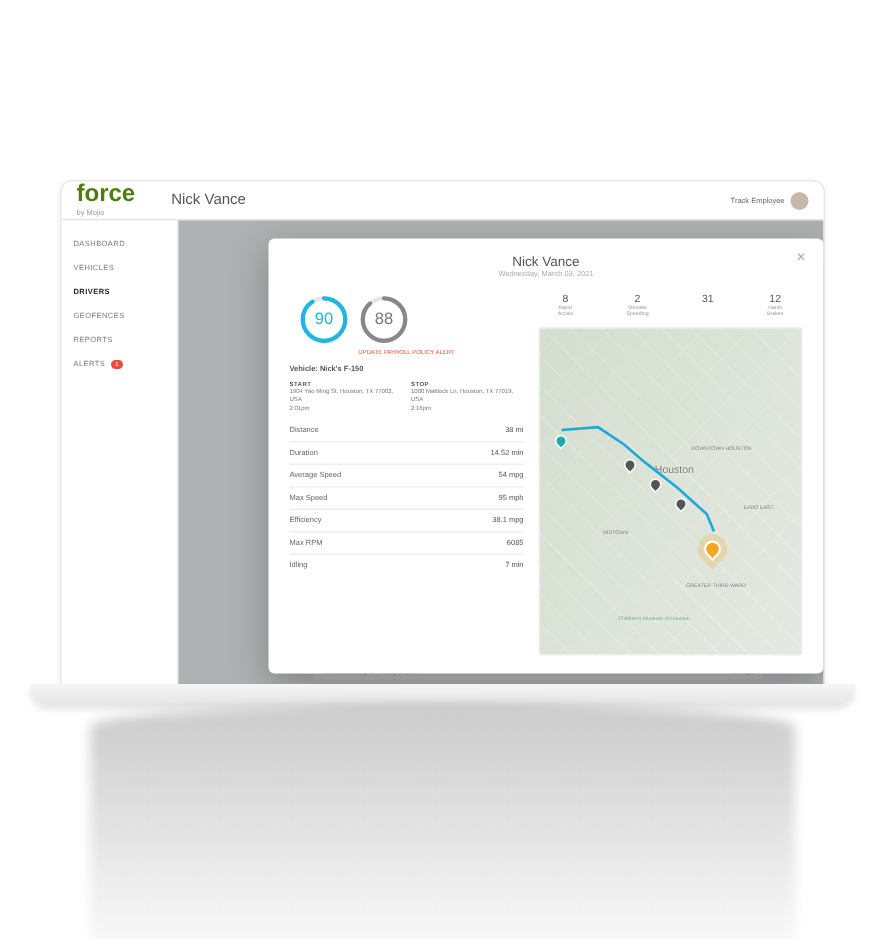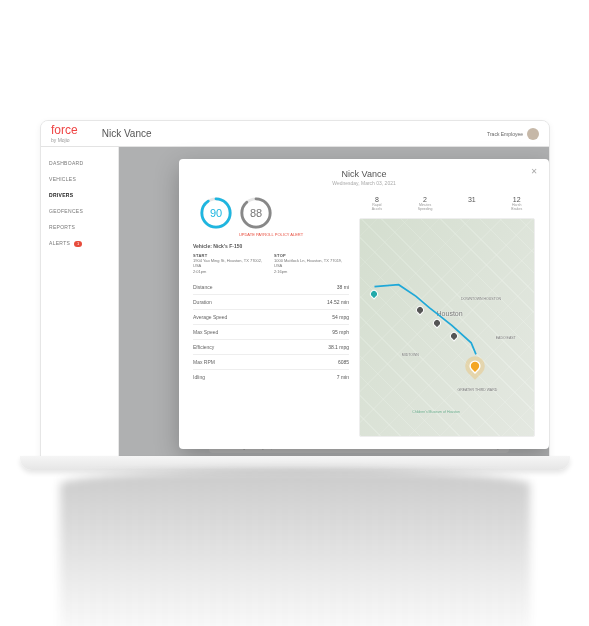--- a/index.html
+++ b/index.html
@@ -6,21 +6,21 @@
   body { font-family: -apple-system, BlinkMacSystemFont, "Segoe UI", Arial, sans-serif; background: #fff; display: flex; align-items: flex-start; justify-content: center; padding-top: 60px; }
   .stage { width: 589px; height: 626px; position: relative; }
   .laptop { position: absolute; top: 60px; left: 40px; width: 510px; height: 340px; background: #fff; border: 1px solid #e6e6e6; border-radius: 8px 8px 0 0; box-shadow: 0 2px 6px rgba(0,0,0,0.06); overflow: hidden; }
   .base { position: absolute; top: 396px; left: 20px; width: 550px; height: 14px; background: linear-gradient(#f5f5f5,#e6e6e6); border-radius: 0 0 12px 12px; box-shadow: 0 3px 5px rgba(0,0,0,0.1); }
   .shadow { position: absolute; top: 410px; left: 60px; width: 470px; height: 180px; background: linear-gradient(to bottom, rgba(0,0,0,0.35), rgba(0,0,0,0)); filter: blur(4px); border-radius: 50% / 8%; opacity: 0.6; }
   .shadow::after { content:""; position:absolute; inset:0; background: repeating-linear-gradient(to right, rgba(255,255,255,0.05) 0 6px, rgba(0,0,0,0) 6px 12px); }
 
   
   .app { position: absolute; inset: 0; background: #f3f4f5; font-size: 6px; color: #333; }
   .header { position: absolute; top: 0; left: 0; right: 0; height: 26px; background: #fff; border-bottom: 1px solid #e3e3e3; display: flex; align-items: center; padding: 0 10px; }
-  .brand { font-weight: 400; color: #ef4444; font-size: 12px; line-height: 1; }
+  .brand { font-weight: 700; color: #4d7c0f; font-size: 16px; line-height: 1; }
   .brand-sub { font-size: 5px; color: #999; display:block; margin-top:1px; }
   .page-title { margin-left: 24px; font-size: 10px; color: #555; font-weight: 400; }
   .header-right { margin-left: auto; display: flex; align-items: center; gap: 4px; }
   .avatar { width: 12px; height: 12px; border-radius: 50%; background: #c6b8a8; }
   .user-label { font-size: 5px; color: #666; }
 
   .sidebar { position: absolute; top: 26px; left: 0; width: 78px; bottom: 0; background: #fff; border-right: 1px solid #e8e8e8; padding-top: 8px; }
   .sidebar-item { padding: 5px 8px; font-size: 5px; color: #777; letter-spacing: 0.3px; cursor: pointer; }
   .sidebar-item.active { color: #222; font-weight: 600; }
   .alerts-badge { display: inline-block; background: #e74c3c; color: #fff; font-size: 4px; padding: 0 3px; border-radius: 4px; margin-left: 2px; line-height: 6px; height: 6px; }

